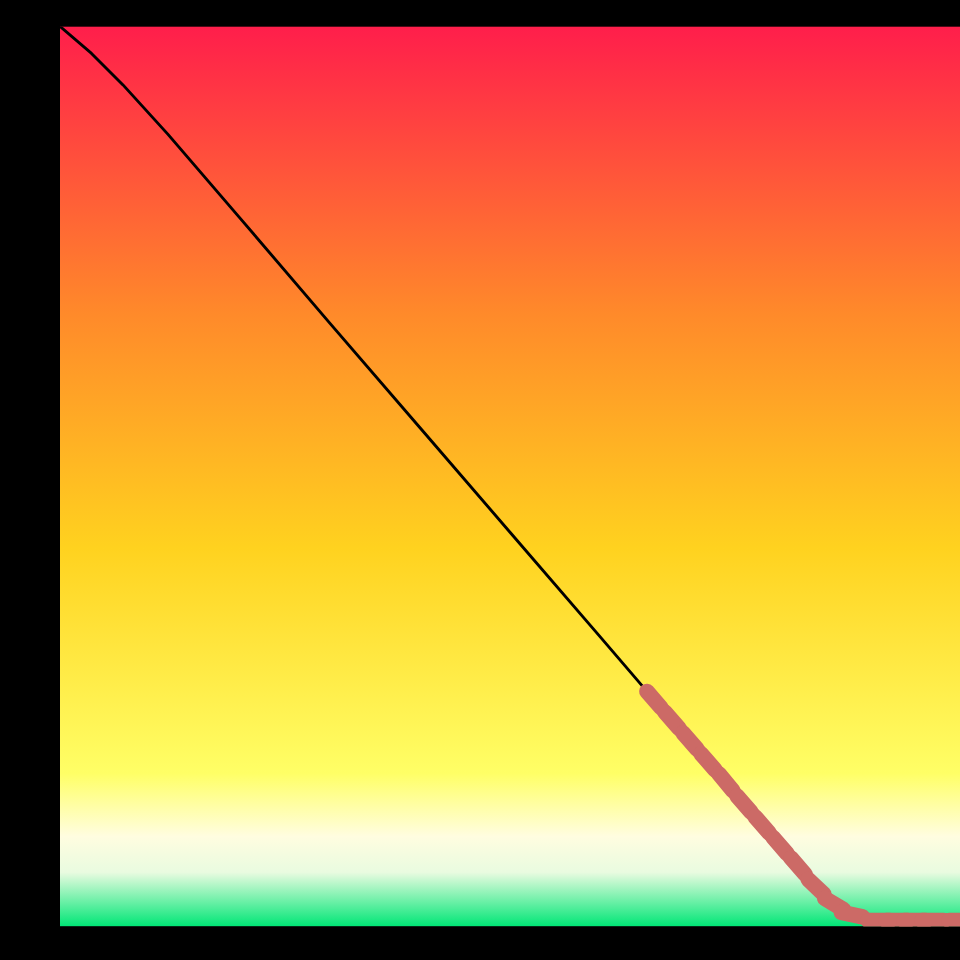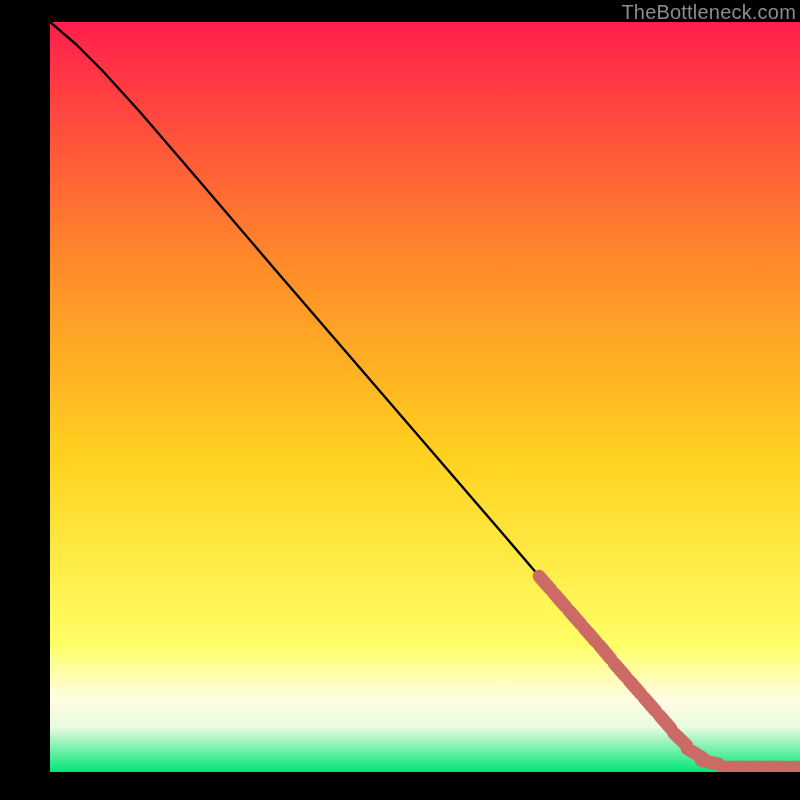--- a/index.html
+++ b/index.html
@@ -37,21 +37,20 @@
     color: #8c8c8c;
     letter-spacing: 0.2px;
     user-select: none;
   }
 </style>
 </head>
 <body>
 
 <div class="stage">
 
-  <div class="watermark">TheBottleneck.com</div>
 
   <div class="plot">
     <svg viewBox="0 0 750 750">
       <defs>
         <linearGradient id="bg-grad" x1="0" y1="0" x2="0" y2="1">
           <stop id="g0" offset="0%" stop-color="#ff1e4b"></stop>
           <stop id="g1" offset="32%" stop-color="#ff8a2a"></stop>
           <stop id="g2" offset="58%" stop-color="#ffd21f"></stop>
           <stop id="g3" offset="83%" stop-color="#ffff66"></stop>
           <stop id="g4" offset="90%" stop-color="#fffde0"></stop>

